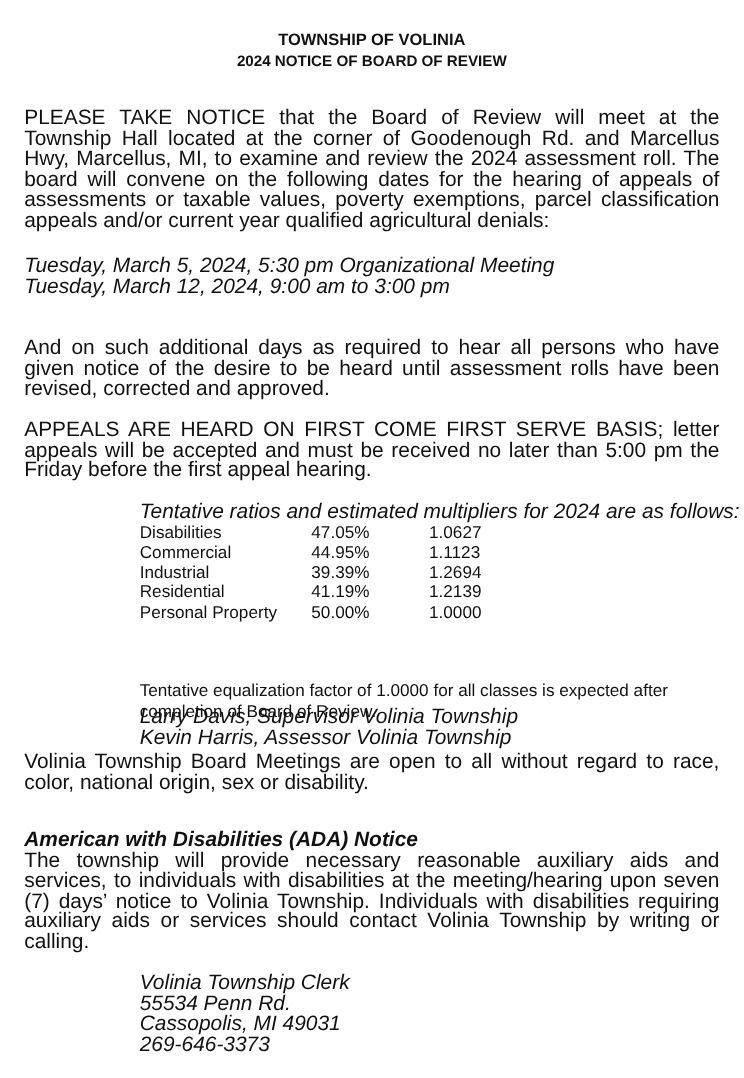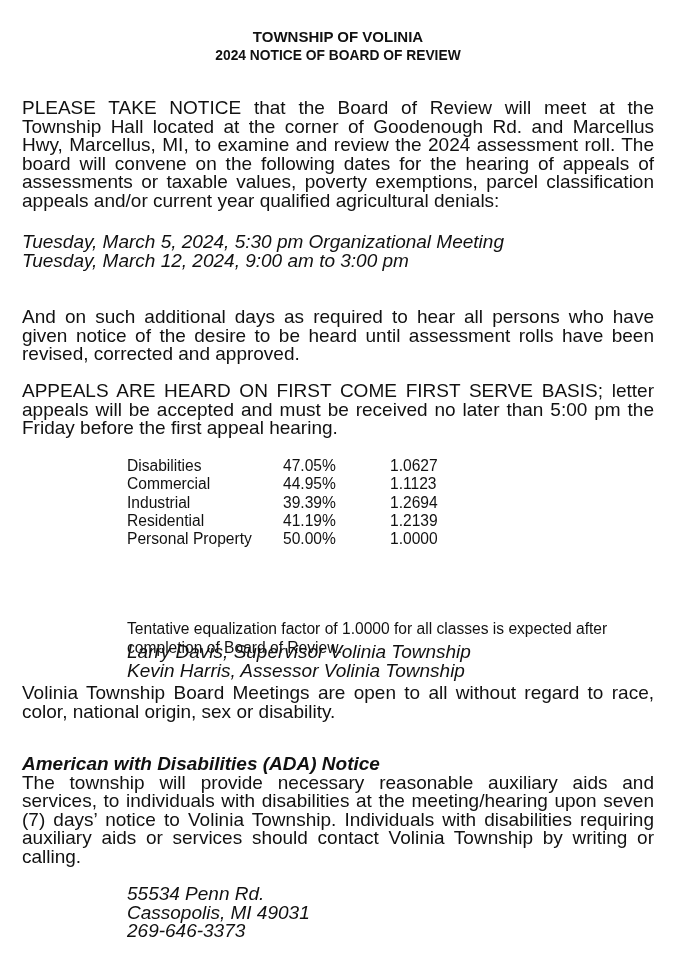--- a/index.html
+++ b/index.html
@@ -30,20 +30,21 @@
 <div class="abs dates">
   <p class="line">Tuesday, March 5, 2024, 5:30 pm Organizational Meeting</p>
   <p class="line">Tuesday, March 12, 2024, 9:00 am to 3:00 pm</p>
 </div>
 
 <p class="abs para" style="top:308px;">And on such additional days as required to hear all persons who have given notice of the desire to be heard until assessment rolls have been revised, corrected and approved.</p>
 
 <p class="abs para" style="top:382px;">APPEALS ARE HEARD ON FIRST COME FIRST SERVE BASIS; letter appeals will be accepted and must be received no later than 5:00 pm the Friday before the first appeal hearing.</p>
 
 <div class="abs ind" style="top:457px;">
+  <p class="line">Tentative ratios and estimated multipliers for 2024 are as follows:</p>
   <table class="ratios">
     <tbody>
       <tr>
         <td class="c1">Disabilities</td>
         <td class="c2">47.05%</td>
         <td>1.0627</td>
       </tr>
       <tr>
         <td class="c1">Commercial</td>
         <td class="c2">44.95%</td>
@@ -76,16 +77,17 @@
 </div>
 
 <p class="abs para" style="top:684px;">Volinia Township Board Meetings are open to all without regard to race, color, national origin, sex or disability.</p>
 
 <div class="abs" style="left:22px; top:755px; width:632px;">
   <p class="line ada-head">American with Disabilities (ADA) Notice</p>
   <p class="para" style="position:static; width:632px;">The township will provide necessary reasonable auxiliary aids and services, to individuals with disabilities at the meeting/hearing upon seven (7) days’ notice to Volinia Township. Individuals with disabilities requiring auxiliary aids or services should contact Volinia Township by writing or calling.</p>
 </div>
 
 <div class="abs ind" style="top:885px;">
+  <p class="line">Volinia Township Clerk</p>
   <p class="line">55534 Penn Rd.</p>
   <p class="line">Cassopolis, MI 49031</p>
   <p class="line">269-646-3373</p>
 </div>
 
 </body></html>

